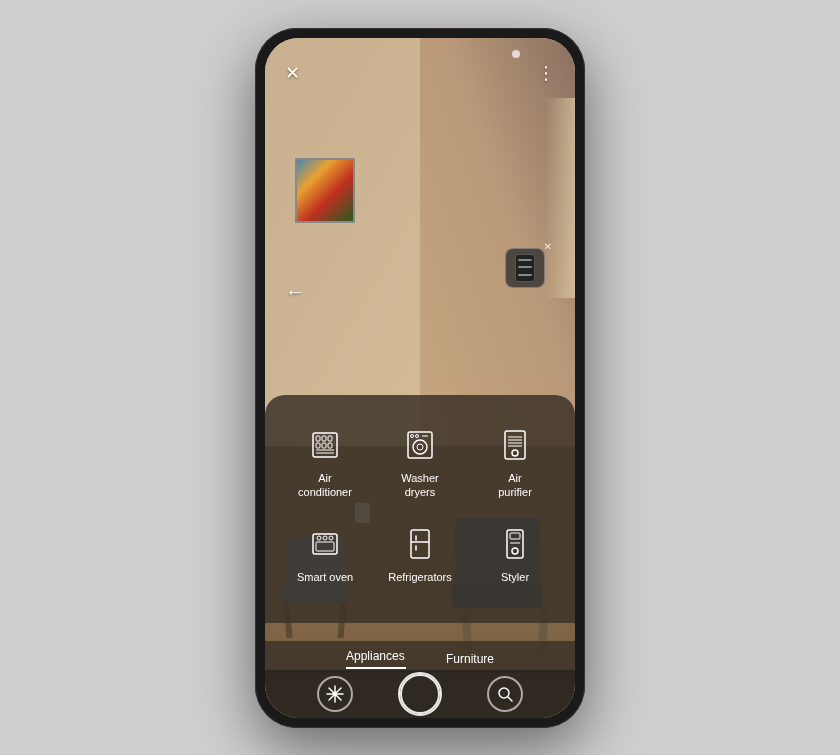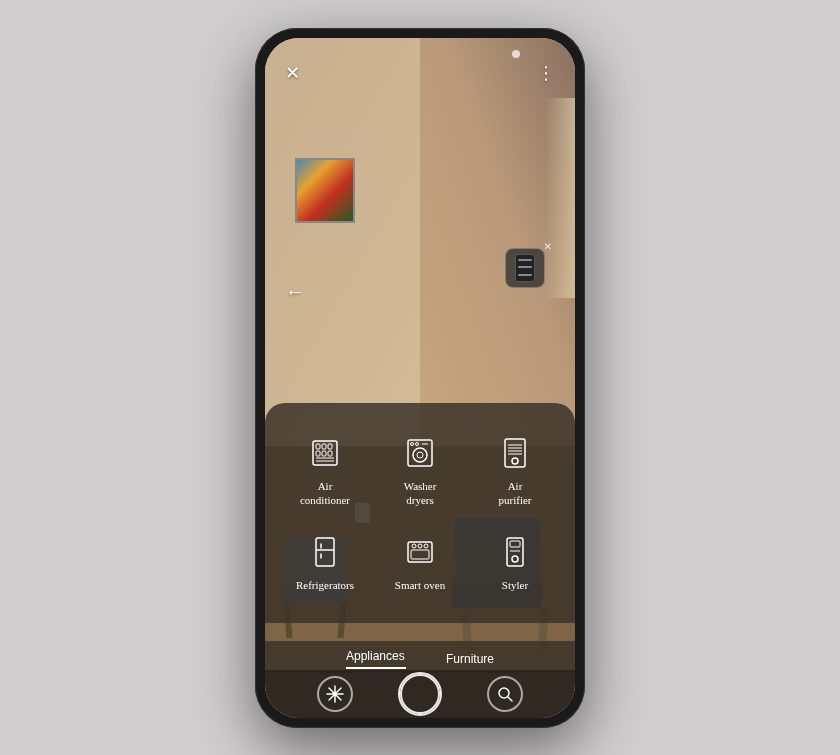--- a/index.html
+++ b/index.html
@@ -288,23 +288,22 @@
       z-index: 10;
     }
 
     
     .category-panel {
       position: absolute;
       bottom: 95px;
       left: 0; right: 0;
       background: rgba(60, 50, 40, 0.85);
       border-radius: 20px 20px 0 0;
-      padding: 20px 15px 15px;
+      padding: 20px 15px 23px;
       z-index: 10;
-      font-family: Liberation Serif, serif;
     }
 
     .category-grid {
       display: grid;
       grid-template-columns: repeat(3, 1fr);
       gap: 5px;
       margin-bottom: 5px;
     }
 
     .category-item {
@@ -502,40 +501,40 @@
               <line x1="9" y1="17" x2="23" y2="17" stroke="white" stroke-width="1"></line>
               <circle cx="16" cy="24" r="3" stroke="white" stroke-width="1.5" fill="none"></circle>
             </svg>
           </div>
           <span class="category-label">Air<br>purifier</span>
         </div>
 
         <div class="category-item">
           <div class="category-icon">
             <svg viewBox="0 0 32 32" fill="none" xmlns="http://www.w3.org/2000/svg">
-              <rect x="7" y="2" width="18" height="28" rx="2" stroke="white" stroke-width="1.5" fill="none"></rect>
-              <line x1="7" y1="14" x2="25" y2="14" stroke="white" stroke-width="1.5"></line>
-              <line x1="12" y1="8" x2="12" y2="12" stroke="white" stroke-width="1.5" stroke-linecap="round"></line>
-              <line x1="12" y1="18" x2="12" y2="22" stroke="white" stroke-width="1.5" stroke-linecap="round"></line>
-            </svg>
-          </div>
-          <span class="category-label">Refrigerators</span>
-        </div>
-
-        <div class="category-item">
-          <div class="category-icon">
-            <svg viewBox="0 0 32 32" fill="none" xmlns="http://www.w3.org/2000/svg">
               <rect x="4" y="6" width="24" height="20" rx="2" stroke="white" stroke-width="1.5" fill="none"></rect>
               <rect x="7" y="14" width="18" height="9" rx="1" stroke="white" stroke-width="1" fill="none"></rect>
               <circle cx="10" cy="10" r="2" stroke="white" stroke-width="1" fill="none"></circle>
               <circle cx="16" cy="10" r="2" stroke="white" stroke-width="1" fill="none"></circle>
               <circle cx="22" cy="10" r="2" stroke="white" stroke-width="1" fill="none"></circle>
             </svg>
           </div>
           <span class="category-label">Smart oven</span>
+        </div>
+
+        <div class="category-item">
+          <div class="category-icon">
+            <svg viewBox="0 0 32 32" fill="none" xmlns="http://www.w3.org/2000/svg">
+              <rect x="7" y="2" width="18" height="28" rx="2" stroke="white" stroke-width="1.5" fill="none"></rect>
+              <line x1="7" y1="14" x2="25" y2="14" stroke="white" stroke-width="1.5"></line>
+              <line x1="12" y1="8" x2="12" y2="12" stroke="white" stroke-width="1.5" stroke-linecap="round"></line>
+              <line x1="12" y1="18" x2="12" y2="22" stroke="white" stroke-width="1.5" stroke-linecap="round"></line>
+            </svg>
+          </div>
+          <span class="category-label">Refrigerators</span>
         </div>
 
         <div class="category-item">
           <div class="category-icon">
             <svg viewBox="0 0 32 32" fill="none" xmlns="http://www.w3.org/2000/svg">
               <rect x="8" y="2" width="16" height="28" rx="2" stroke="white" stroke-width="1.5" fill="none"></rect>
               <rect x="11" y="5" width="10" height="6" rx="1" stroke="white" stroke-width="1" fill="none"></rect>
               <line x1="11" y1="15" x2="21" y2="15" stroke="white" stroke-width="1"></line>
               <circle cx="16" cy="23" r="3" stroke="white" stroke-width="1.5" fill="none"></circle>
             </svg>

